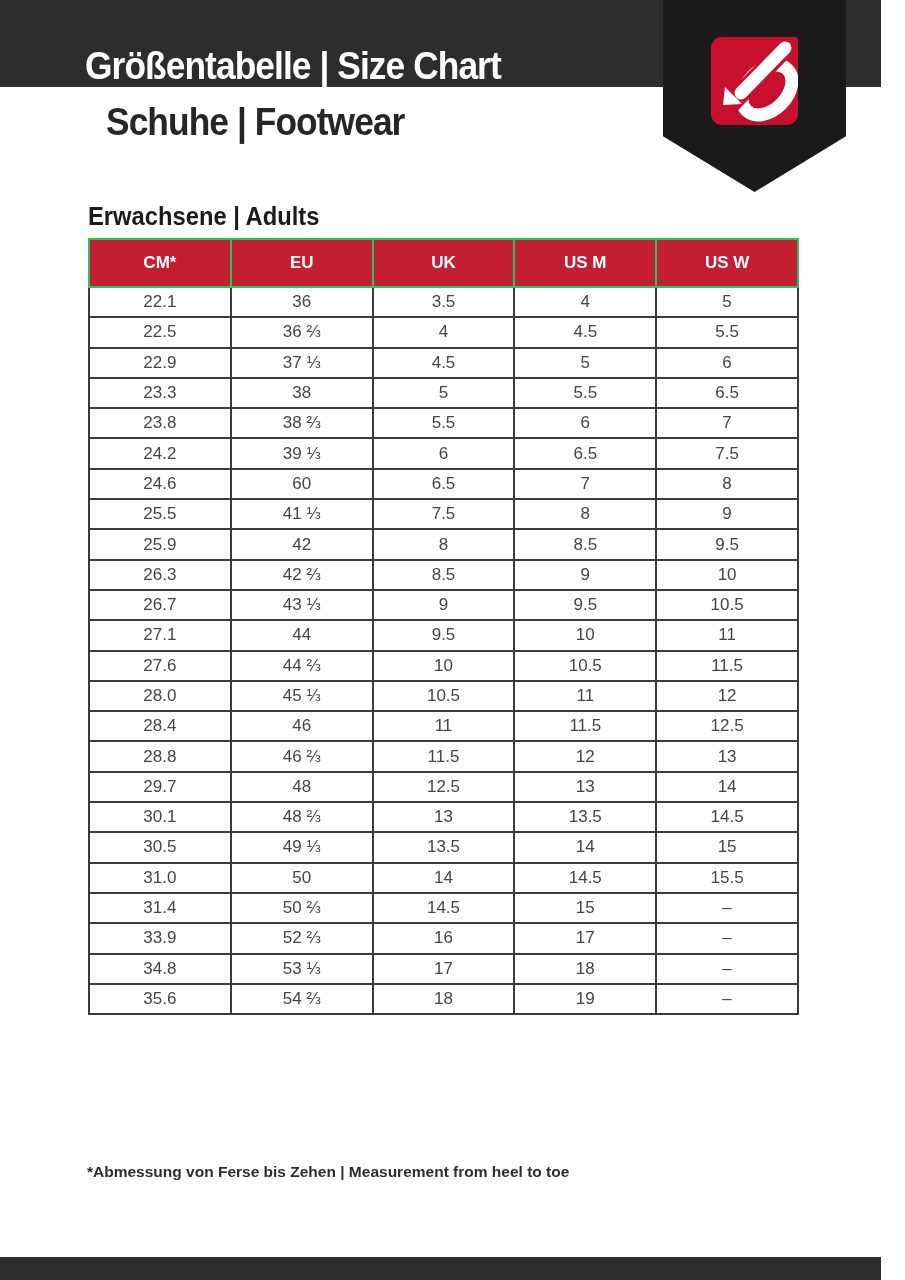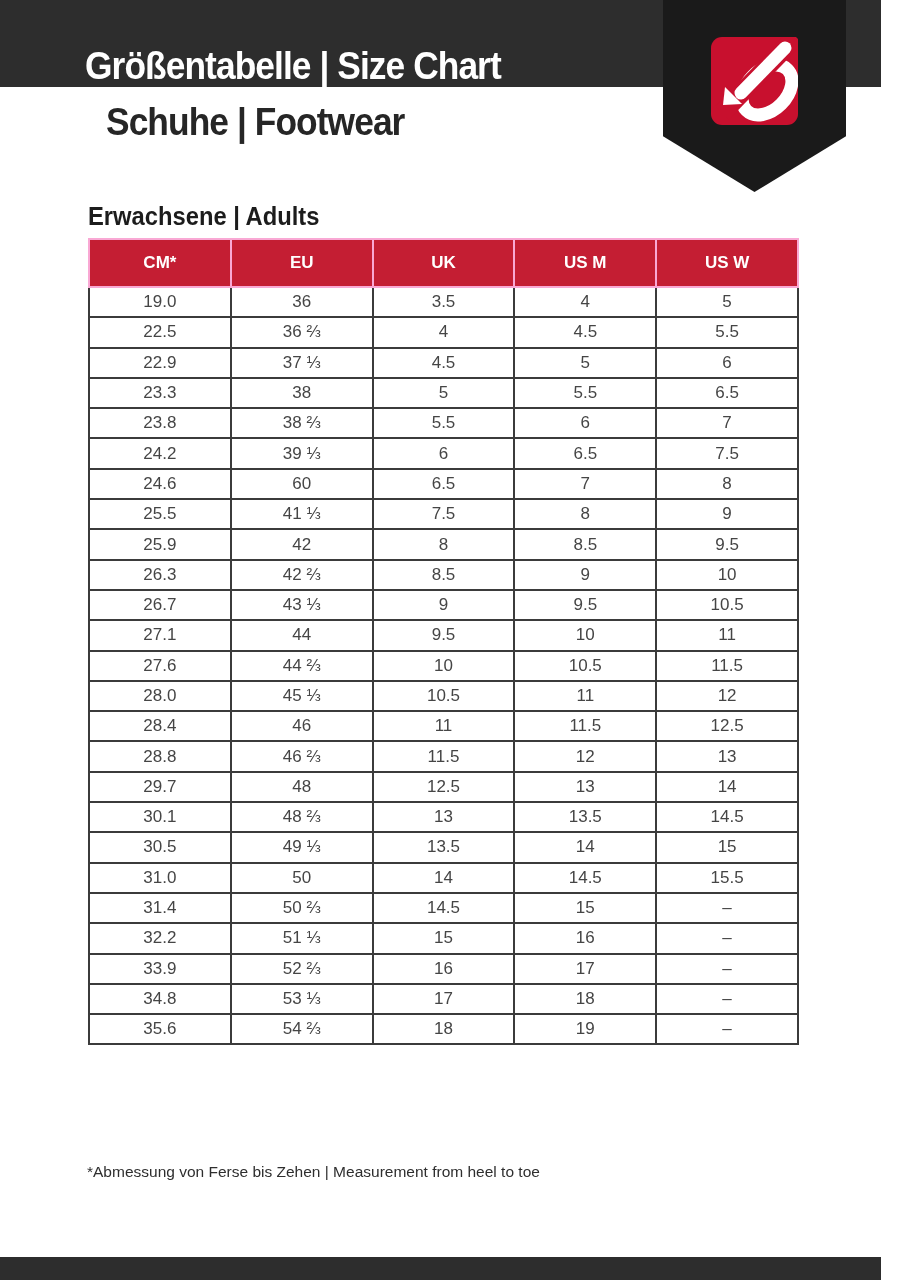--- a/index.html
+++ b/index.html
@@ -75,41 +75,42 @@
     width: 711px;
     border-collapse: collapse;
     table-layout: fixed;
   }
   table.size-table th {
     background: #c41e33;
     color: #ffffff;
     font-size: 17px;
     font-weight: bold;
     height: 46px;
-    border: 2px solid #f9a8d4;
+    border: 2px solid #22c55e;
     text-align: center;
     padding: 0;
   }
   table.size-table td {
     height: 28.3px;
     border: 2px solid #3b3b3b;
     text-align: center;
     vertical-align: middle;
     font-size: 17px;
     color: #454545;
     padding: 0;
     background: #ffffff;
   }
   .footnote {
     position: absolute;
     left: 87px; top: 1163px;
     margin: 0;
     font-size: 15.5px;
     color: #2e2e2e;
     white-space: nowrap;
+    font-weight: bold;
   }
   .bottombar {
     position: absolute;
     left: 0; top: 1257px;
     width: 100%; height: 23px;
     background: #2d2d2d;
   }
 </style>
 </head>
 <body>
@@ -138,21 +139,21 @@
       <tr>
           <th>CM*</th>
           <th>EU</th>
           <th>UK</th>
           <th>US M</th>
           <th>US W</th>
         </tr>
     </thead>
     <tbody>
         <tr>
-          <td>19.0</td>
+          <td>22.1</td>
           <td>36</td>
           <td>3.5</td>
           <td>4</td>
           <td>5</td>
         </tr>
         <tr>
           <td>22.5</td>
           <td>36 ⅔</td>
           <td>4</td>
           <td>4.5</td>
@@ -285,27 +286,20 @@
           <td>15.5</td>
         </tr>
         <tr>
           <td>31.4</td>
           <td>50 ⅔</td>
           <td>14.5</td>
           <td>15</td>
           <td>–</td>
         </tr>
         <tr>
-          <td>32.2</td>
-          <td>51 ⅓</td>
-          <td>15</td>
-          <td>16</td>
-          <td>–</td>
-        </tr>
-        <tr>
           <td>33.9</td>
           <td>52 ⅔</td>
           <td>16</td>
           <td>17</td>
           <td>–</td>
         </tr>
         <tr>
           <td>34.8</td>
           <td>53 ⅓</td>
           <td>17</td>

